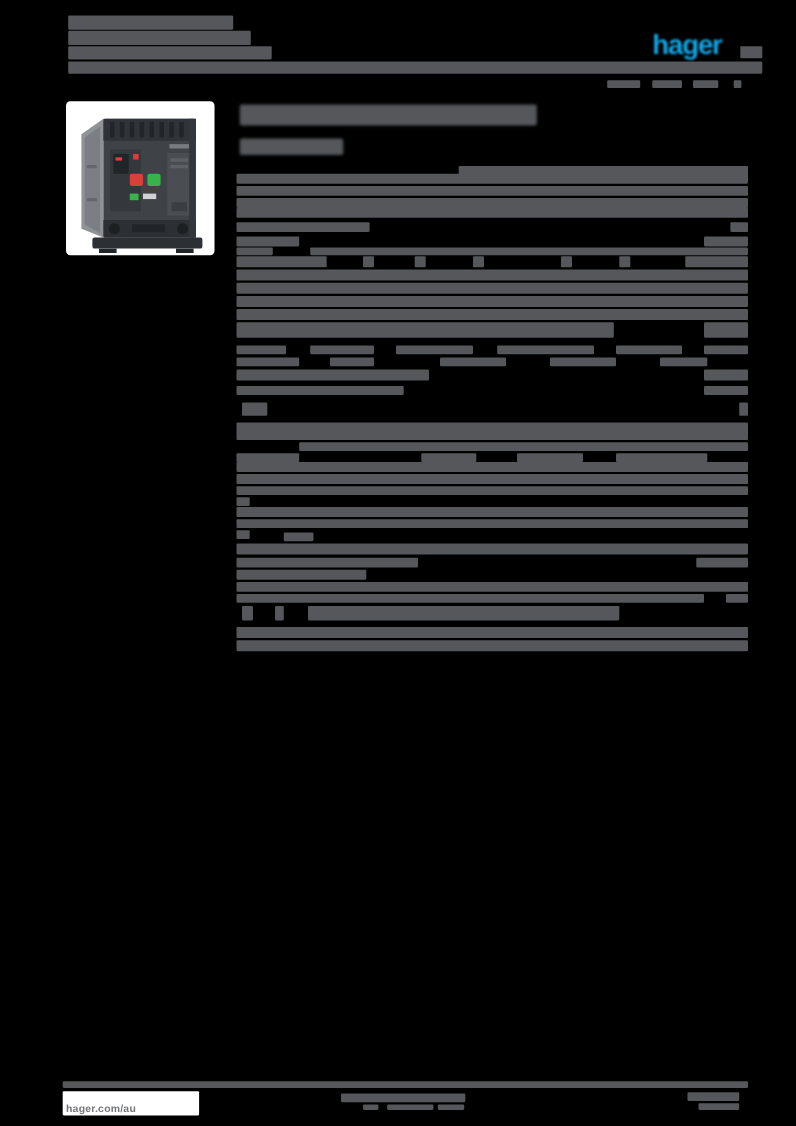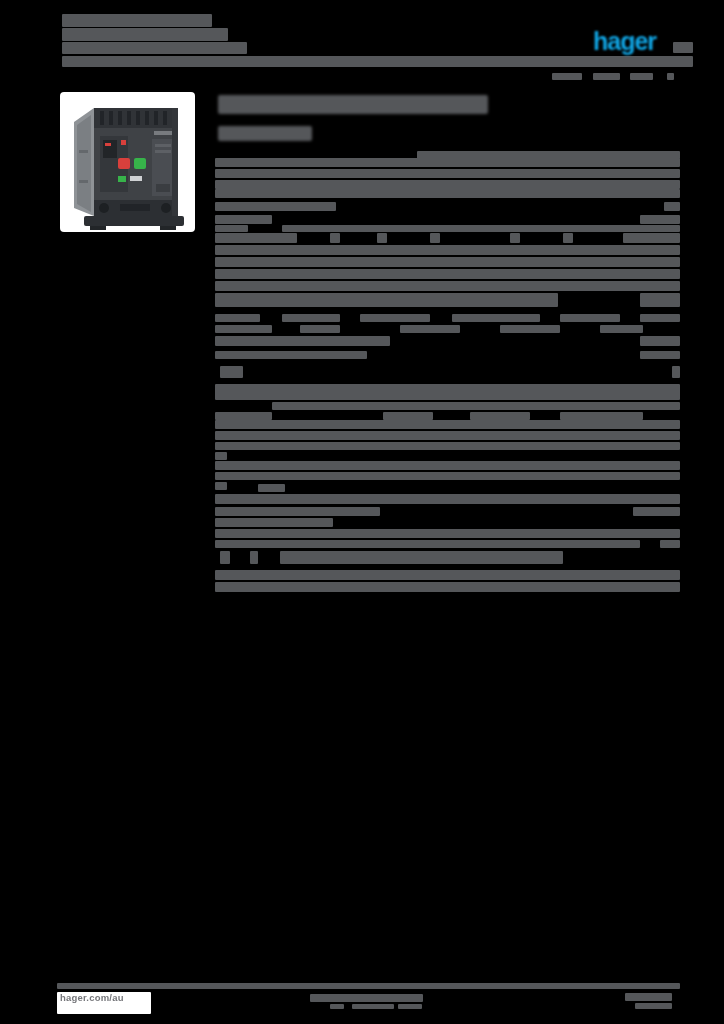--- a/index.html
+++ b/index.html
@@ -13,22 +13,22 @@
     position:absolute;left:593px;top:29px;width:86px;
     color:var(--logo);font-weight:bold;font-size:25px;line-height:25px;
     letter-spacing:-1px;filter:blur(1.1px);
   }
   #product-card{
     position:absolute;left:60px;top:92px;width:135px;height:140px;
     background:var(--card);border-radius:4px;
     display:flex;align-items:center;justify-content:center;
   }
   #footer-link-card{
-    position:absolute;left:57px;top:992px;width:94px;height:22px;
-    background:var(--card);display:flex;align-items:flex-start;
+    position:absolute;left:57px;top:992px;width:124px;height:22px;
+    background:var(--card);display:flex;align-items:flex-end;
     padding-left:3px;box-sizing:border-box;border-radius:1px;
   }
   #footer-link{
     color:var(--footer_text);font-size:9.5px;font-weight:bold;
     letter-spacing:0.2px;filter:blur(0.5px);
   }
 </style>
 </head>
 <body>
 

